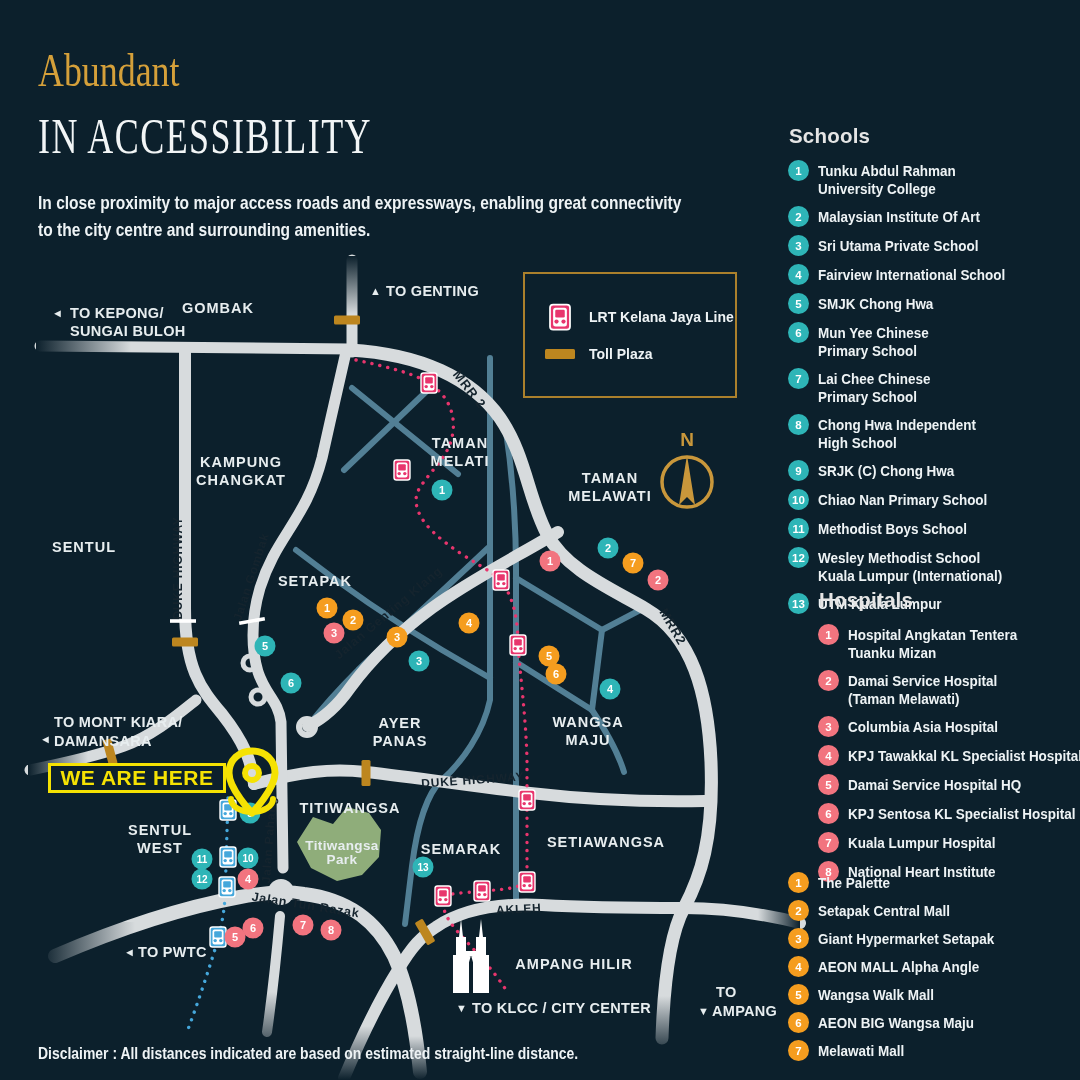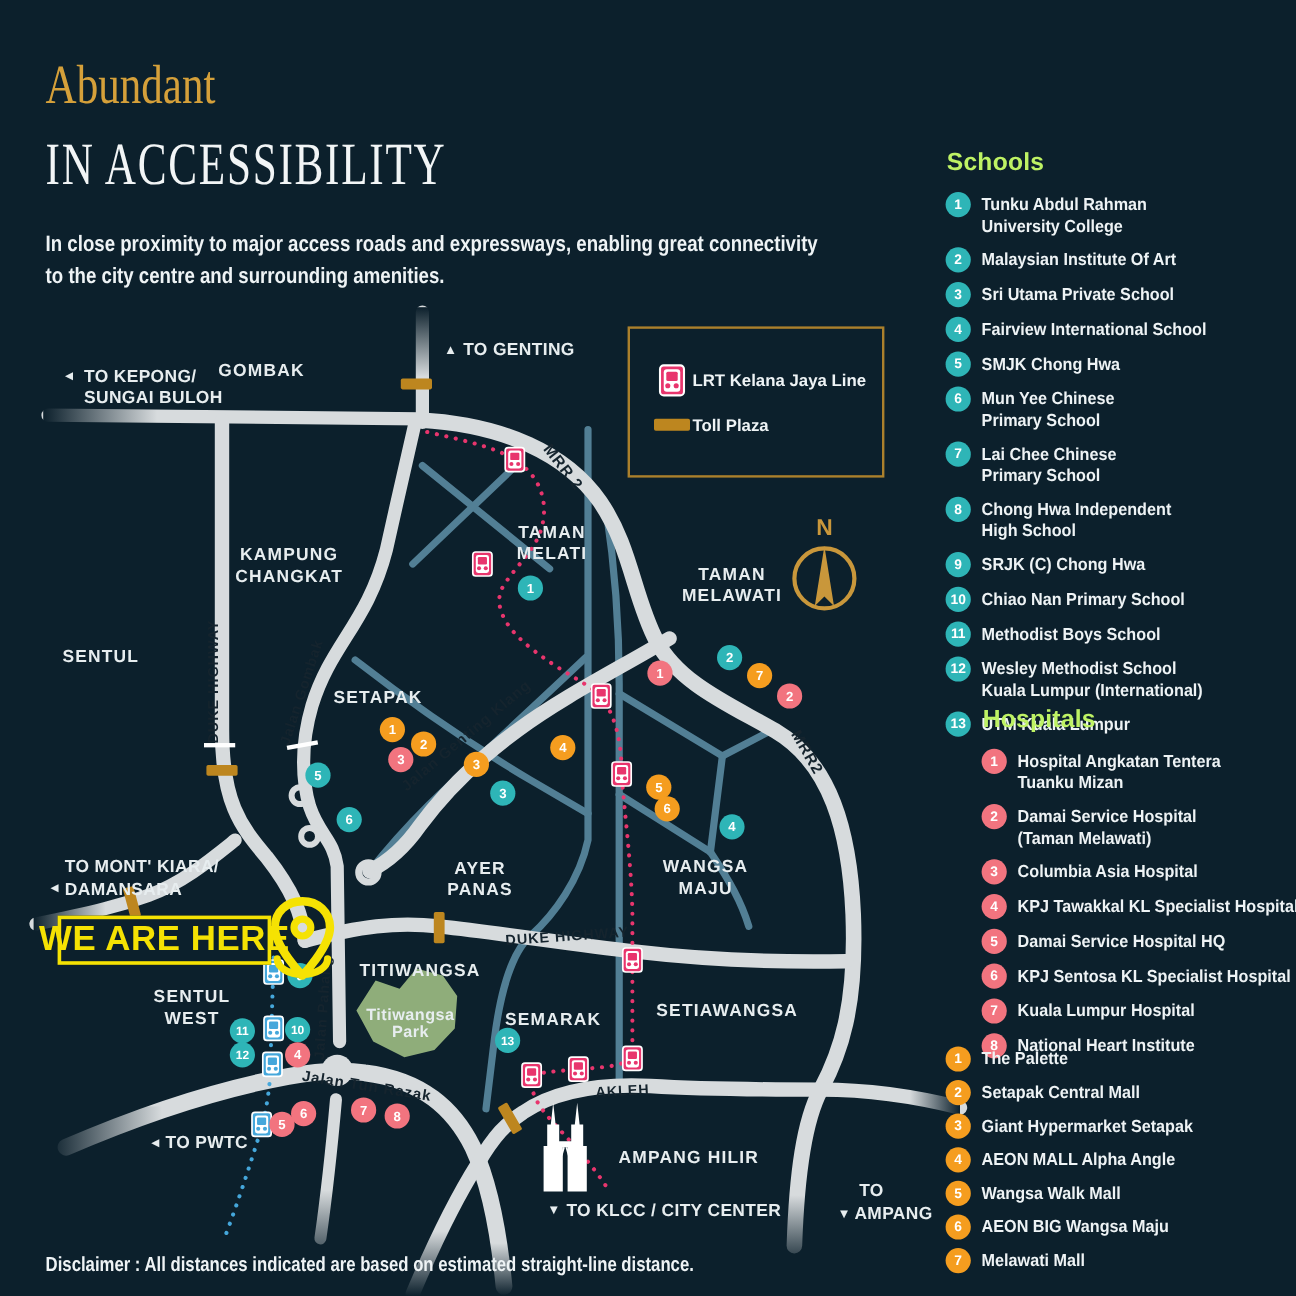--- a/index.html
+++ b/index.html
@@ -12,30 +12,30 @@
   .title-accent{margin:0;font-family:"Liberation Serif",serif;font-weight:500;font-size:46px;
      color:#d5a03a;transform:scaleX(.78);transform-origin:left top;white-space:nowrap}
   .title-main{margin:10px 0 0 0;font-family:"Liberation Serif",serif;font-weight:500;font-size:50px;
      letter-spacing:2px;color:#f2f5f6;transform:scaleX(.72);transform-origin:left top;white-space:nowrap}
   .subtitle{margin:24px 0 0 0;color:#eef3f5;font-weight:700;font-size:18.5px;line-height:27px;
      transform:scaleX(.84);transform-origin:left top;white-space:nowrap}
 
   .legend{position:absolute;left:523px;top:272px;width:214px;height:126px;box-sizing:border-box;
      border:2px solid #ab802c;display:flex;flex-direction:column;justify-content:center;
      gap:7px;padding-left:18px}
-  .lrow{display:flex;align-items:center;height:30px}
+  .lrow{display:flex;align-items:center;gap:12px;height:30px}
   .ltext{color:#eef3f5;font-weight:700;font-size:14px;white-space:nowrap}
 
-  .we-are-here{position:absolute;left:48px;top:763px;width:178px;height:41px;box-sizing:border-box;
+  .we-are-here{position:absolute;left:48px;top:763px;width:178px;height:30px;box-sizing:border-box;
      border:3px solid #f5e203;background:#0c202c;display:flex;align-items:center;justify-content:center;
-     color:#f5e203;font-size:29px;font-weight:600;letter-spacing:.5px;white-space:nowrap}
+     color:#f5e203;font-size:21px;font-weight:600;letter-spacing:.5px;white-space:nowrap}
 
   .panel{position:absolute;left:788px;top:0;width:292px}
   .panel section{position:absolute;left:0;width:292px}
-  .panel h3{margin:0 0 12px 1px;color:#bef264;font-size:20.5px;font-weight:700;letter-spacing:.2px}
+  .panel h3{margin:0 0 12px 1px;color:#e5e5e5;font-size:20.5px;font-weight:700;letter-spacing:.2px}
   .panel ul{list-style:none;margin:0;padding:0}
   .panel li{display:flex;gap:9px;margin-bottom:8px;align-items:flex-start}
   .badge{width:21px;height:21px;border-radius:50%;color:#fff;font-size:11.5px;font-weight:700;
      display:flex;align-items:center;justify-content:center;flex:0 0 21px;margin-top:0}
   .itext{color:#eef3f5;font-weight:700;font-size:14.5px;line-height:18px;padding-top:2px;
      transform:scaleX(.93);transform-origin:left top;white-space:nowrap}
 
   .disclaimer{position:absolute;left:38px;top:1044px;margin:0;color:#eef3f5;font-weight:700;
      font-size:17px;transform:scaleX(.82);transform-origin:left top;white-space:nowrap}
 </style>

